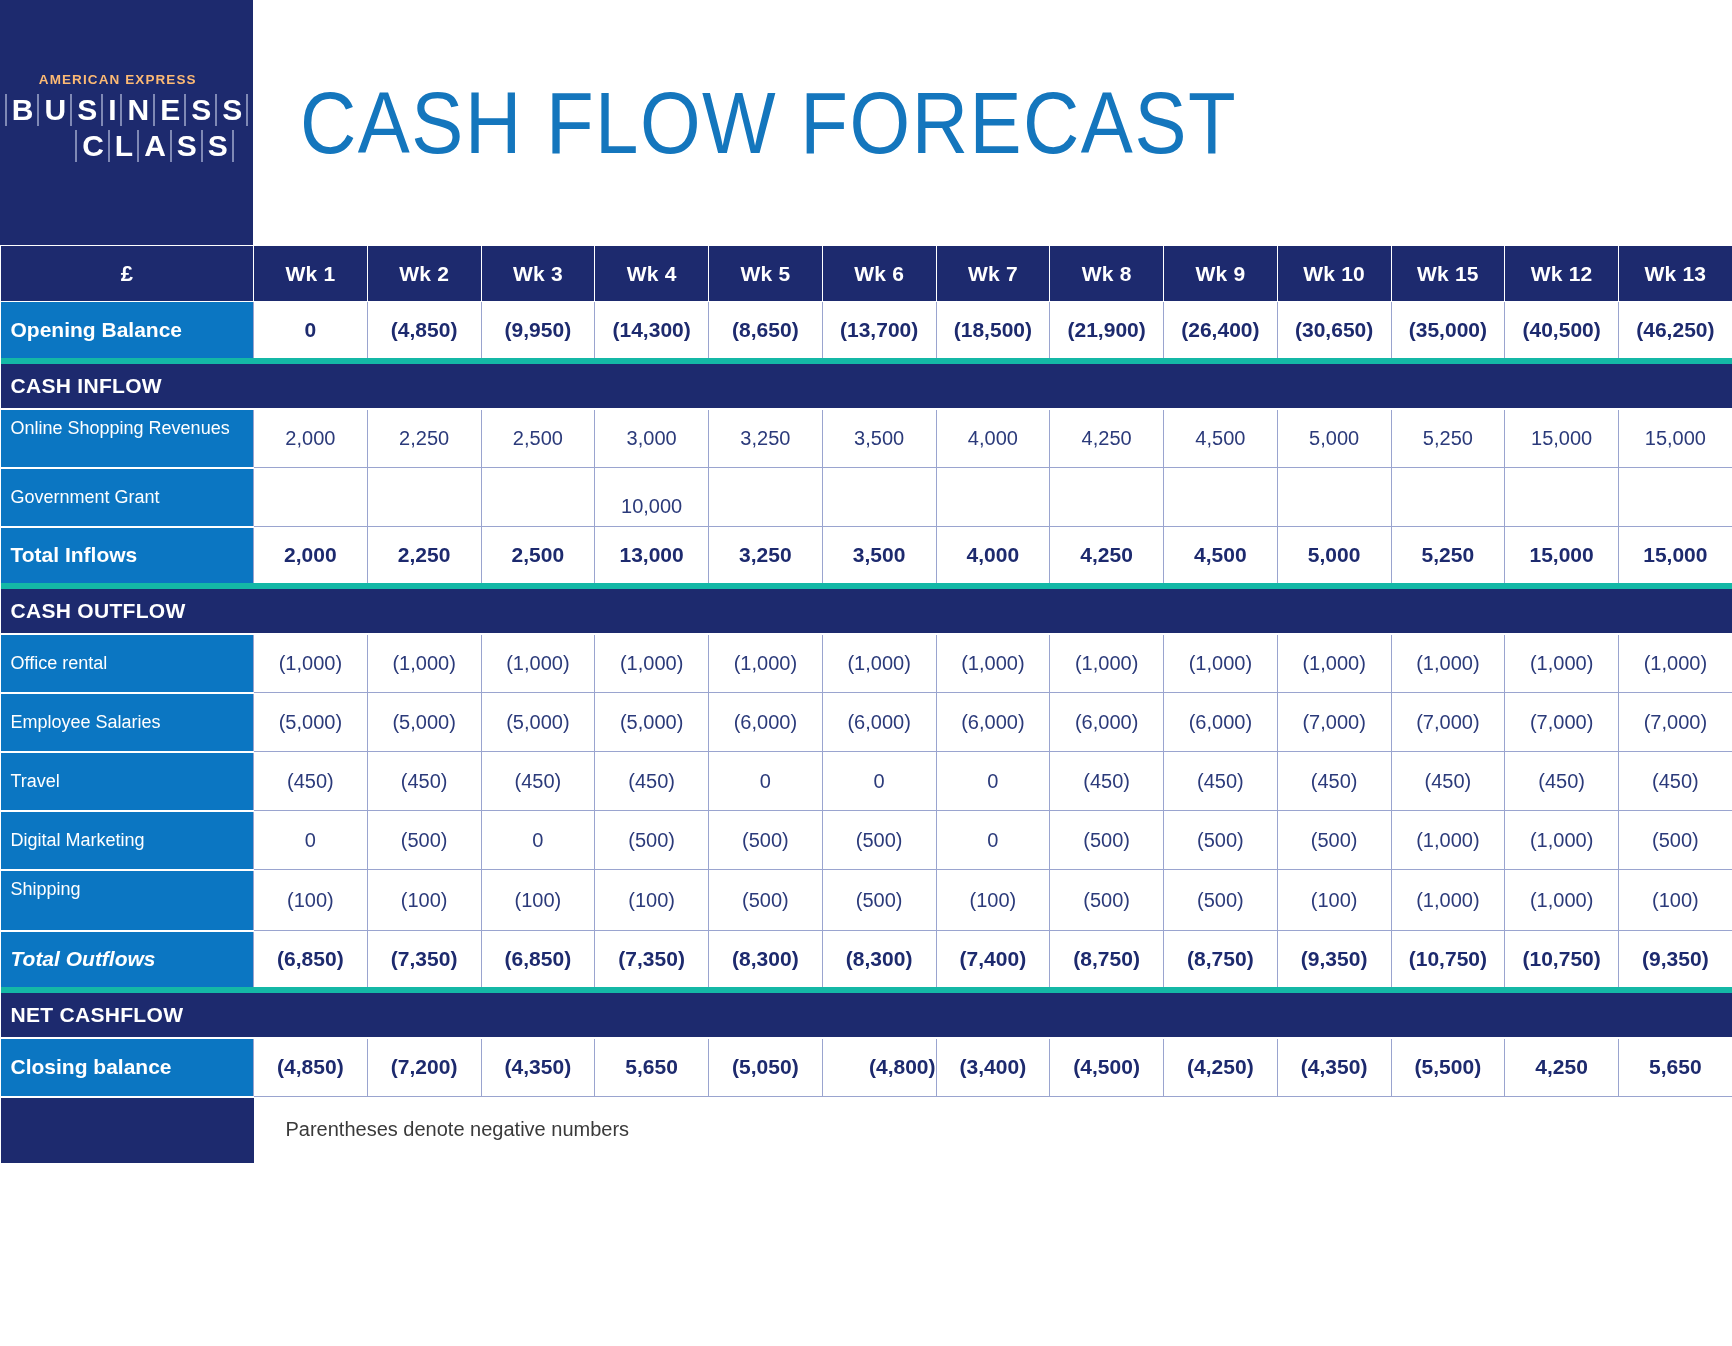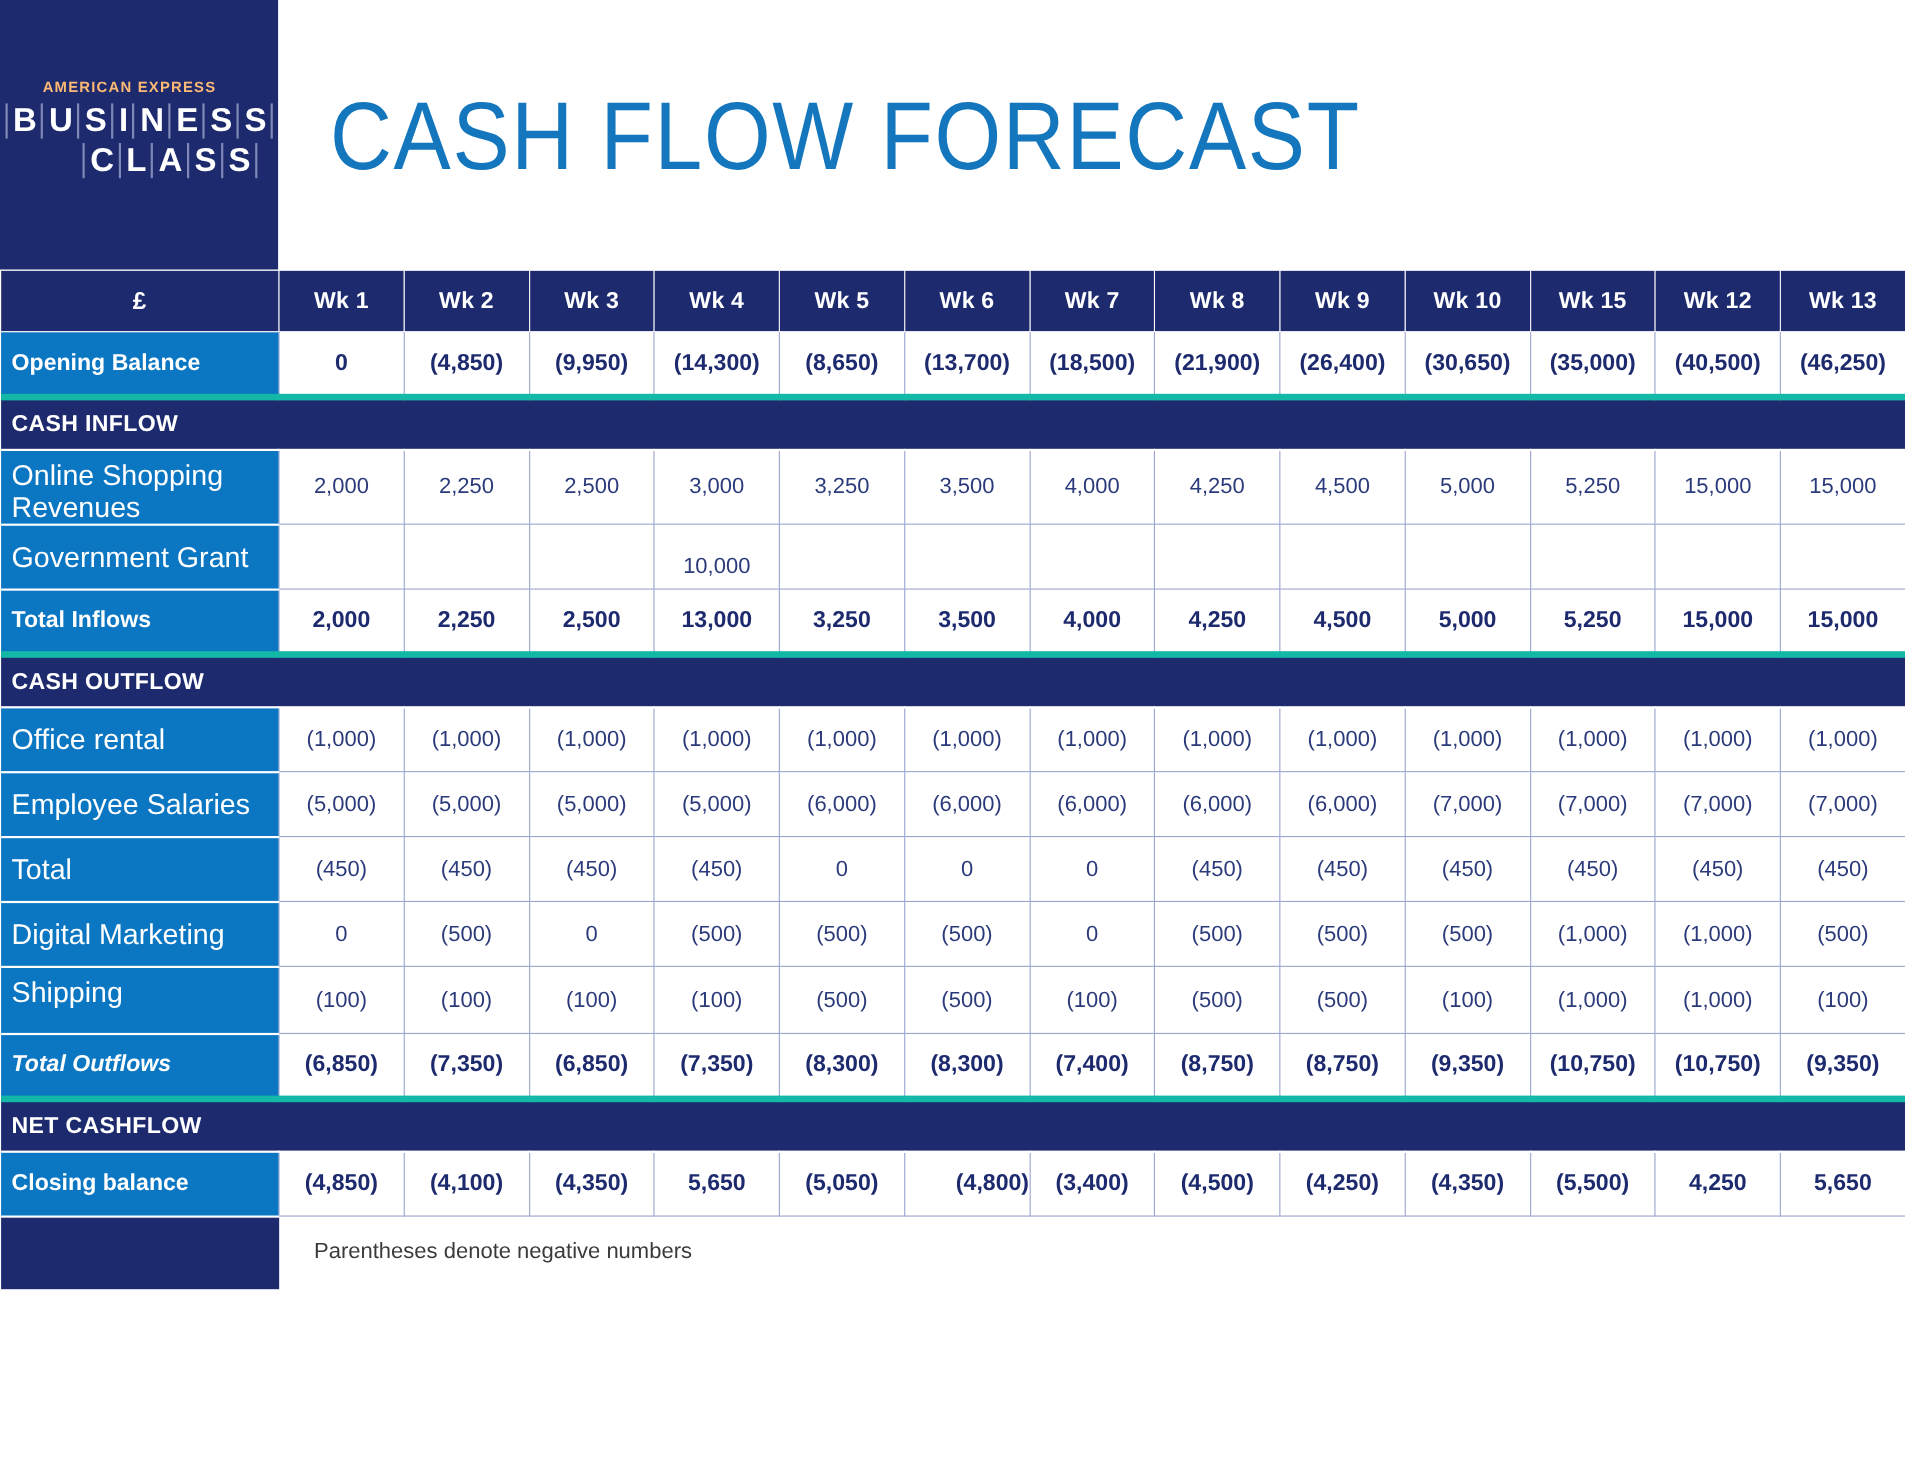--- a/index.html
+++ b/index.html
@@ -73,21 +73,21 @@
     height: 48px; padding-left: 10px;
     letter-spacing: 0.3px; text-align: left;
     border-top: 6px solid #14b8a6; border-bottom: 2px solid #ffffff;
   }
 
   
   .lbl-cell {
     background: #0b76c2; color: #ffffff;
     padding-left: 10px; padding-right: 6px;
     border-bottom: 2px solid #ffffff;
-    text-align: left; font-size: 26px; line-height: 1.12;
+    text-align: left; font-size: 18px; line-height: 1.12;
   }
   .lbl-cell.total { font-weight: bold; font-size: 21px; }
   .lbl-cell.bold  { font-weight: bold; font-size: 21px; }
   .lbl-cell.top   { vertical-align: top; padding-top: 8px; }
 
   
   .val {
     background: #ffffff; color: #2b3a7a;
     text-align: center; font-size: 20px;
     border: 1px solid #9aa4cf;
@@ -268,21 +268,21 @@
           <td class="val" style="height: 59px;">(6,000)</td>
           <td class="val" style="height: 59px;">(6,000)</td>
           <td class="val" style="height: 59px;">(6,000)</td>
           <td class="val" style="height: 59px;">(6,000)</td>
           <td class="val" style="height: 59px;">(7,000)</td>
           <td class="val" style="height: 59px;">(7,000)</td>
           <td class="val" style="height: 59px;">(7,000)</td>
           <td class="val" style="height: 59px;">(7,000)</td>
         </tr>
         <tr>
-          <td class="lbl-cell" style="height: 59px;">Total</td>
+          <td class="lbl-cell" style="height: 59px;">Travel</td>
           <td class="val" style="height: 59px;">(450)</td>
           <td class="val" style="height: 59px;">(450)</td>
           <td class="val" style="height: 59px;">(450)</td>
           <td class="val" style="height: 59px;">(450)</td>
           <td class="val" style="height: 59px;">0</td>
           <td class="val" style="height: 59px;">0</td>
           <td class="val" style="height: 59px;">0</td>
           <td class="val" style="height: 59px;">(450)</td>
           <td class="val" style="height: 59px;">(450)</td>
           <td class="val" style="height: 59px;">(450)</td>
@@ -337,21 +337,21 @@
           <td class="val bold" style="height: 59px;">(10,750)</td>
           <td class="val bold" style="height: 59px;">(10,750)</td>
           <td class="val bold" style="height: 59px;">(9,350)</td>
         </tr>
         <tr>
           <td class="band" colspan="14" style="height: 48px;">NET CASHFLOW</td>
         </tr>
         <tr>
           <td class="lbl-cell total" style="height: 59px;">Closing balance</td>
           <td class="val bold" style="height: 59px;">(4,850)</td>
-          <td class="val bold" style="height: 59px;">(4,100)</td>
+          <td class="val bold" style="height: 59px;">(7,200)</td>
           <td class="val bold" style="height: 59px;">(4,350)</td>
           <td class="val bold" style="height: 59px;">5,650</td>
           <td class="val bold" style="height: 59px;">(5,050)</td>
           <td class="val bold" style="height: 59px; text-align: right;">(4,800)</td>
           <td class="val bold" style="height: 59px;">(3,400)</td>
           <td class="val bold" style="height: 59px;">(4,500)</td>
           <td class="val bold" style="height: 59px;">(4,250)</td>
           <td class="val bold" style="height: 59px;">(4,350)</td>
           <td class="val bold" style="height: 59px;">(5,500)</td>
           <td class="val bold" style="height: 59px;">4,250</td>

